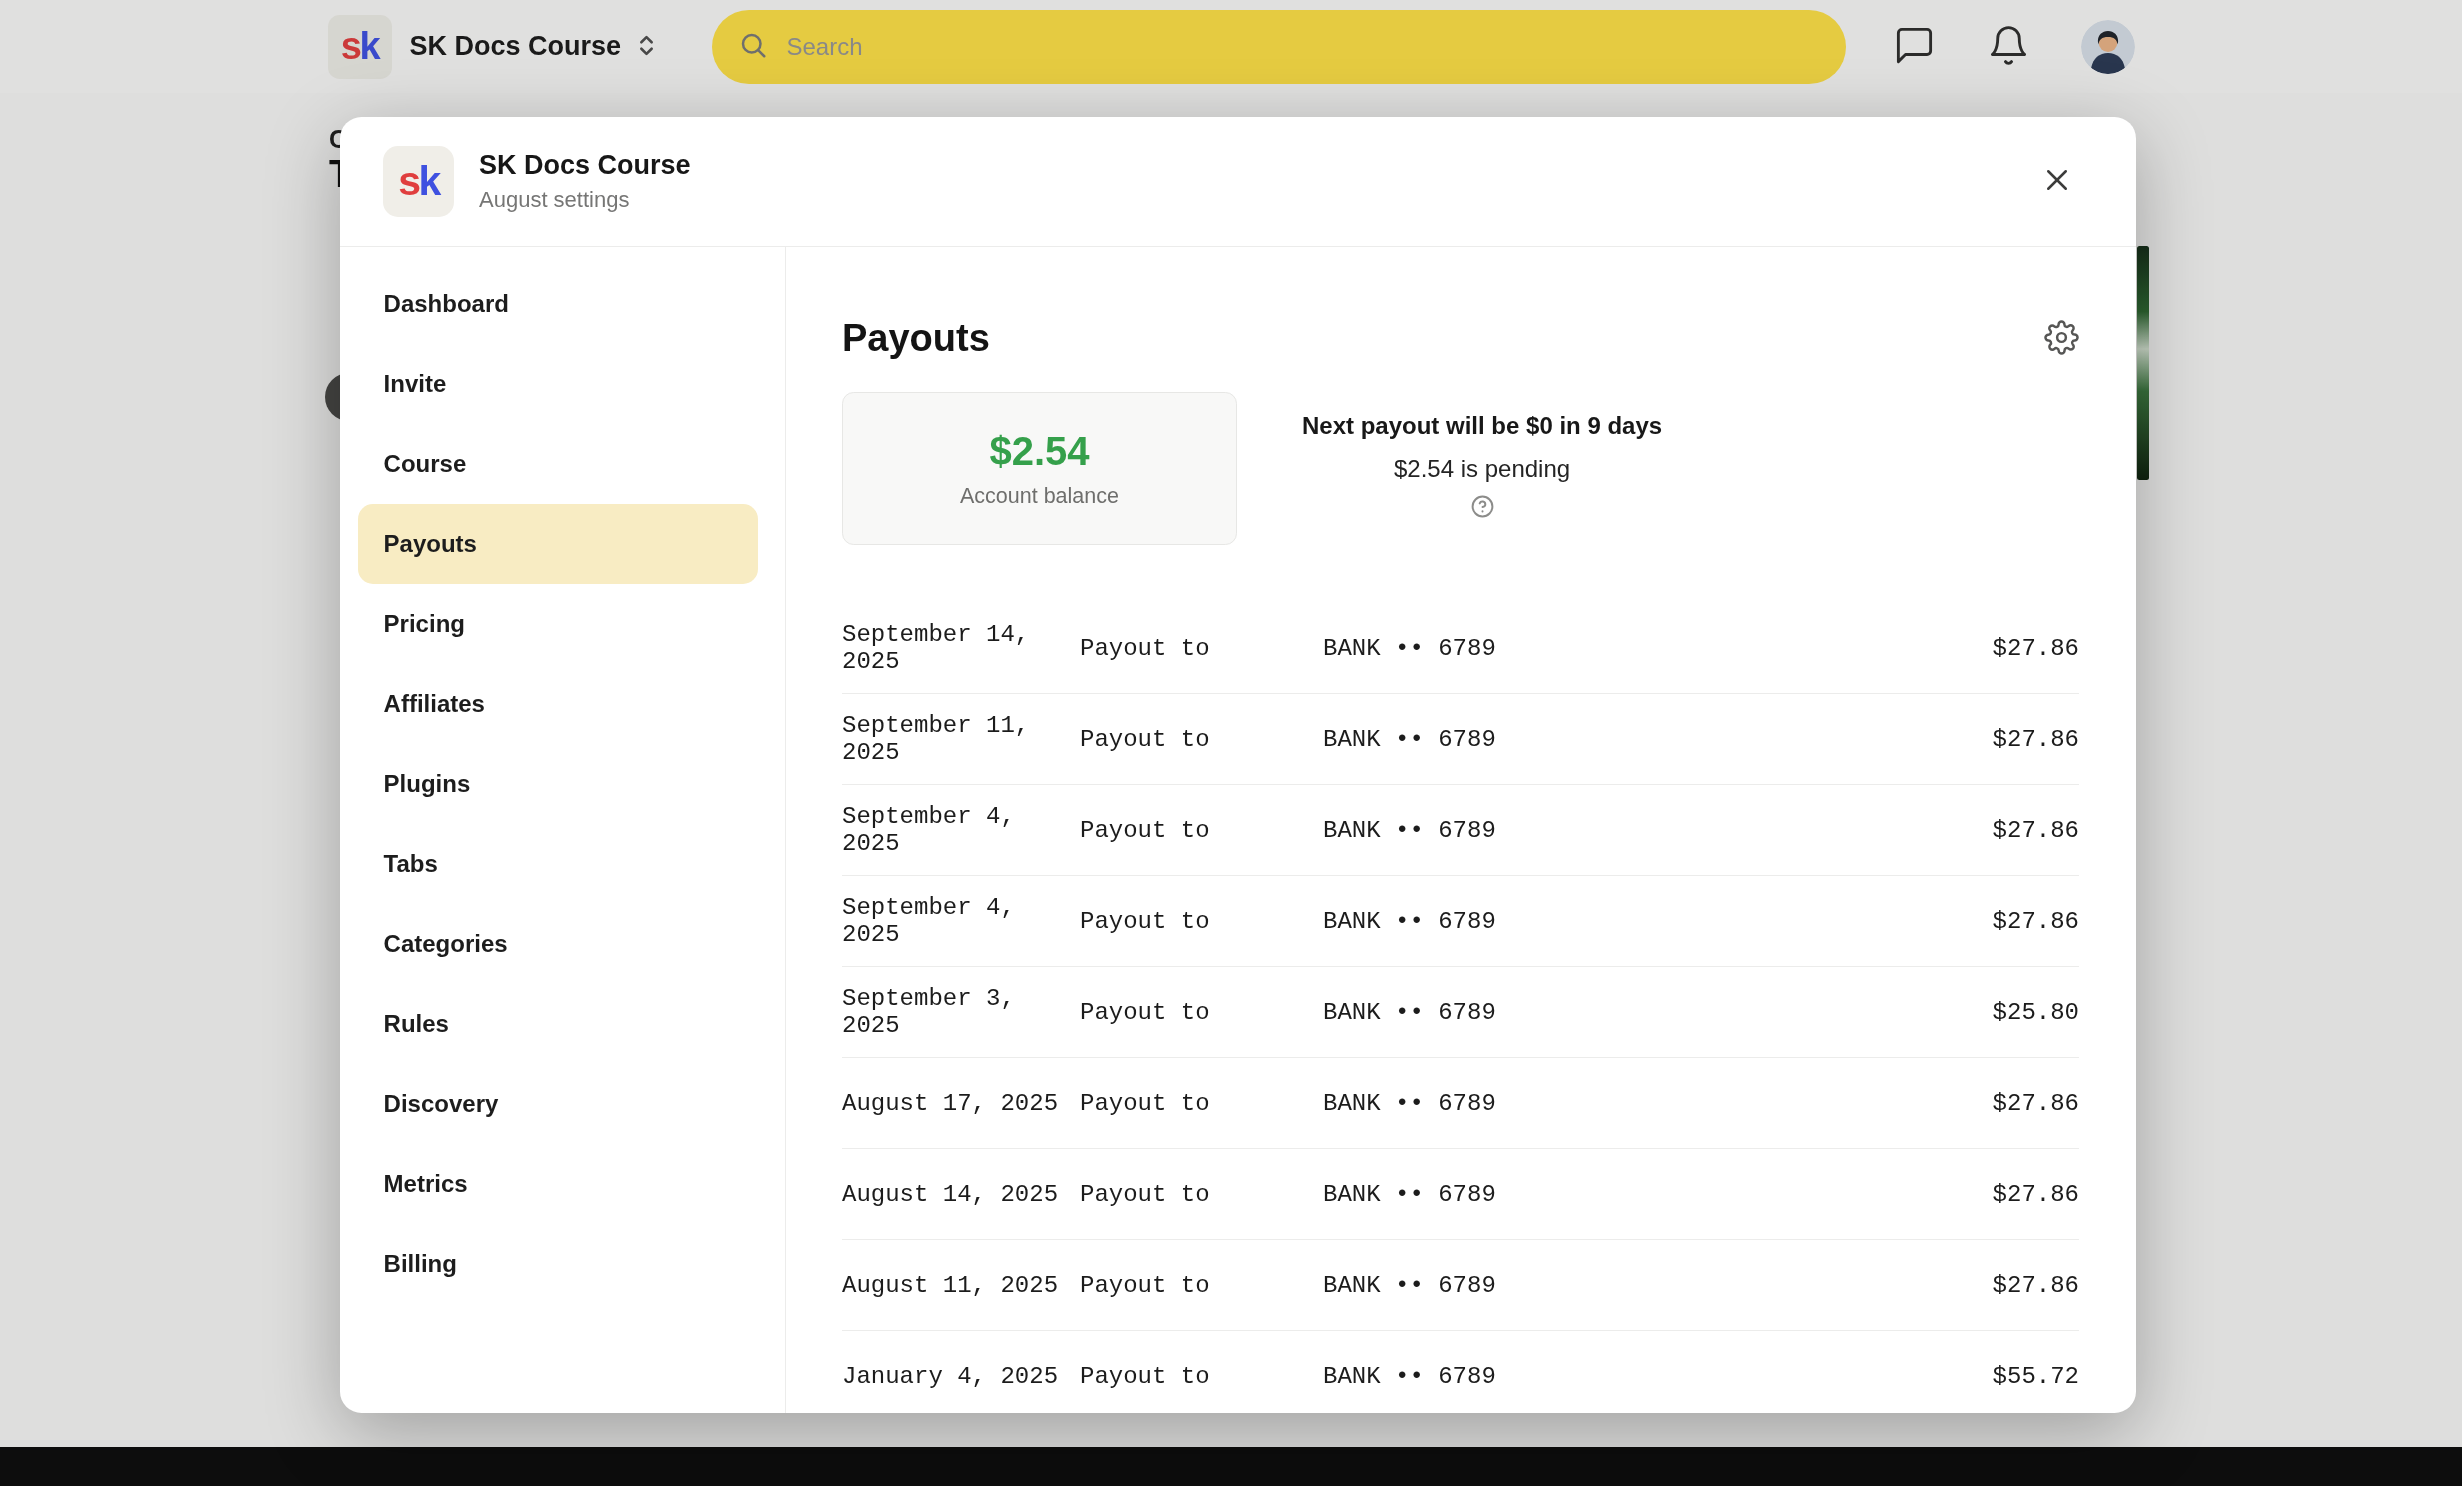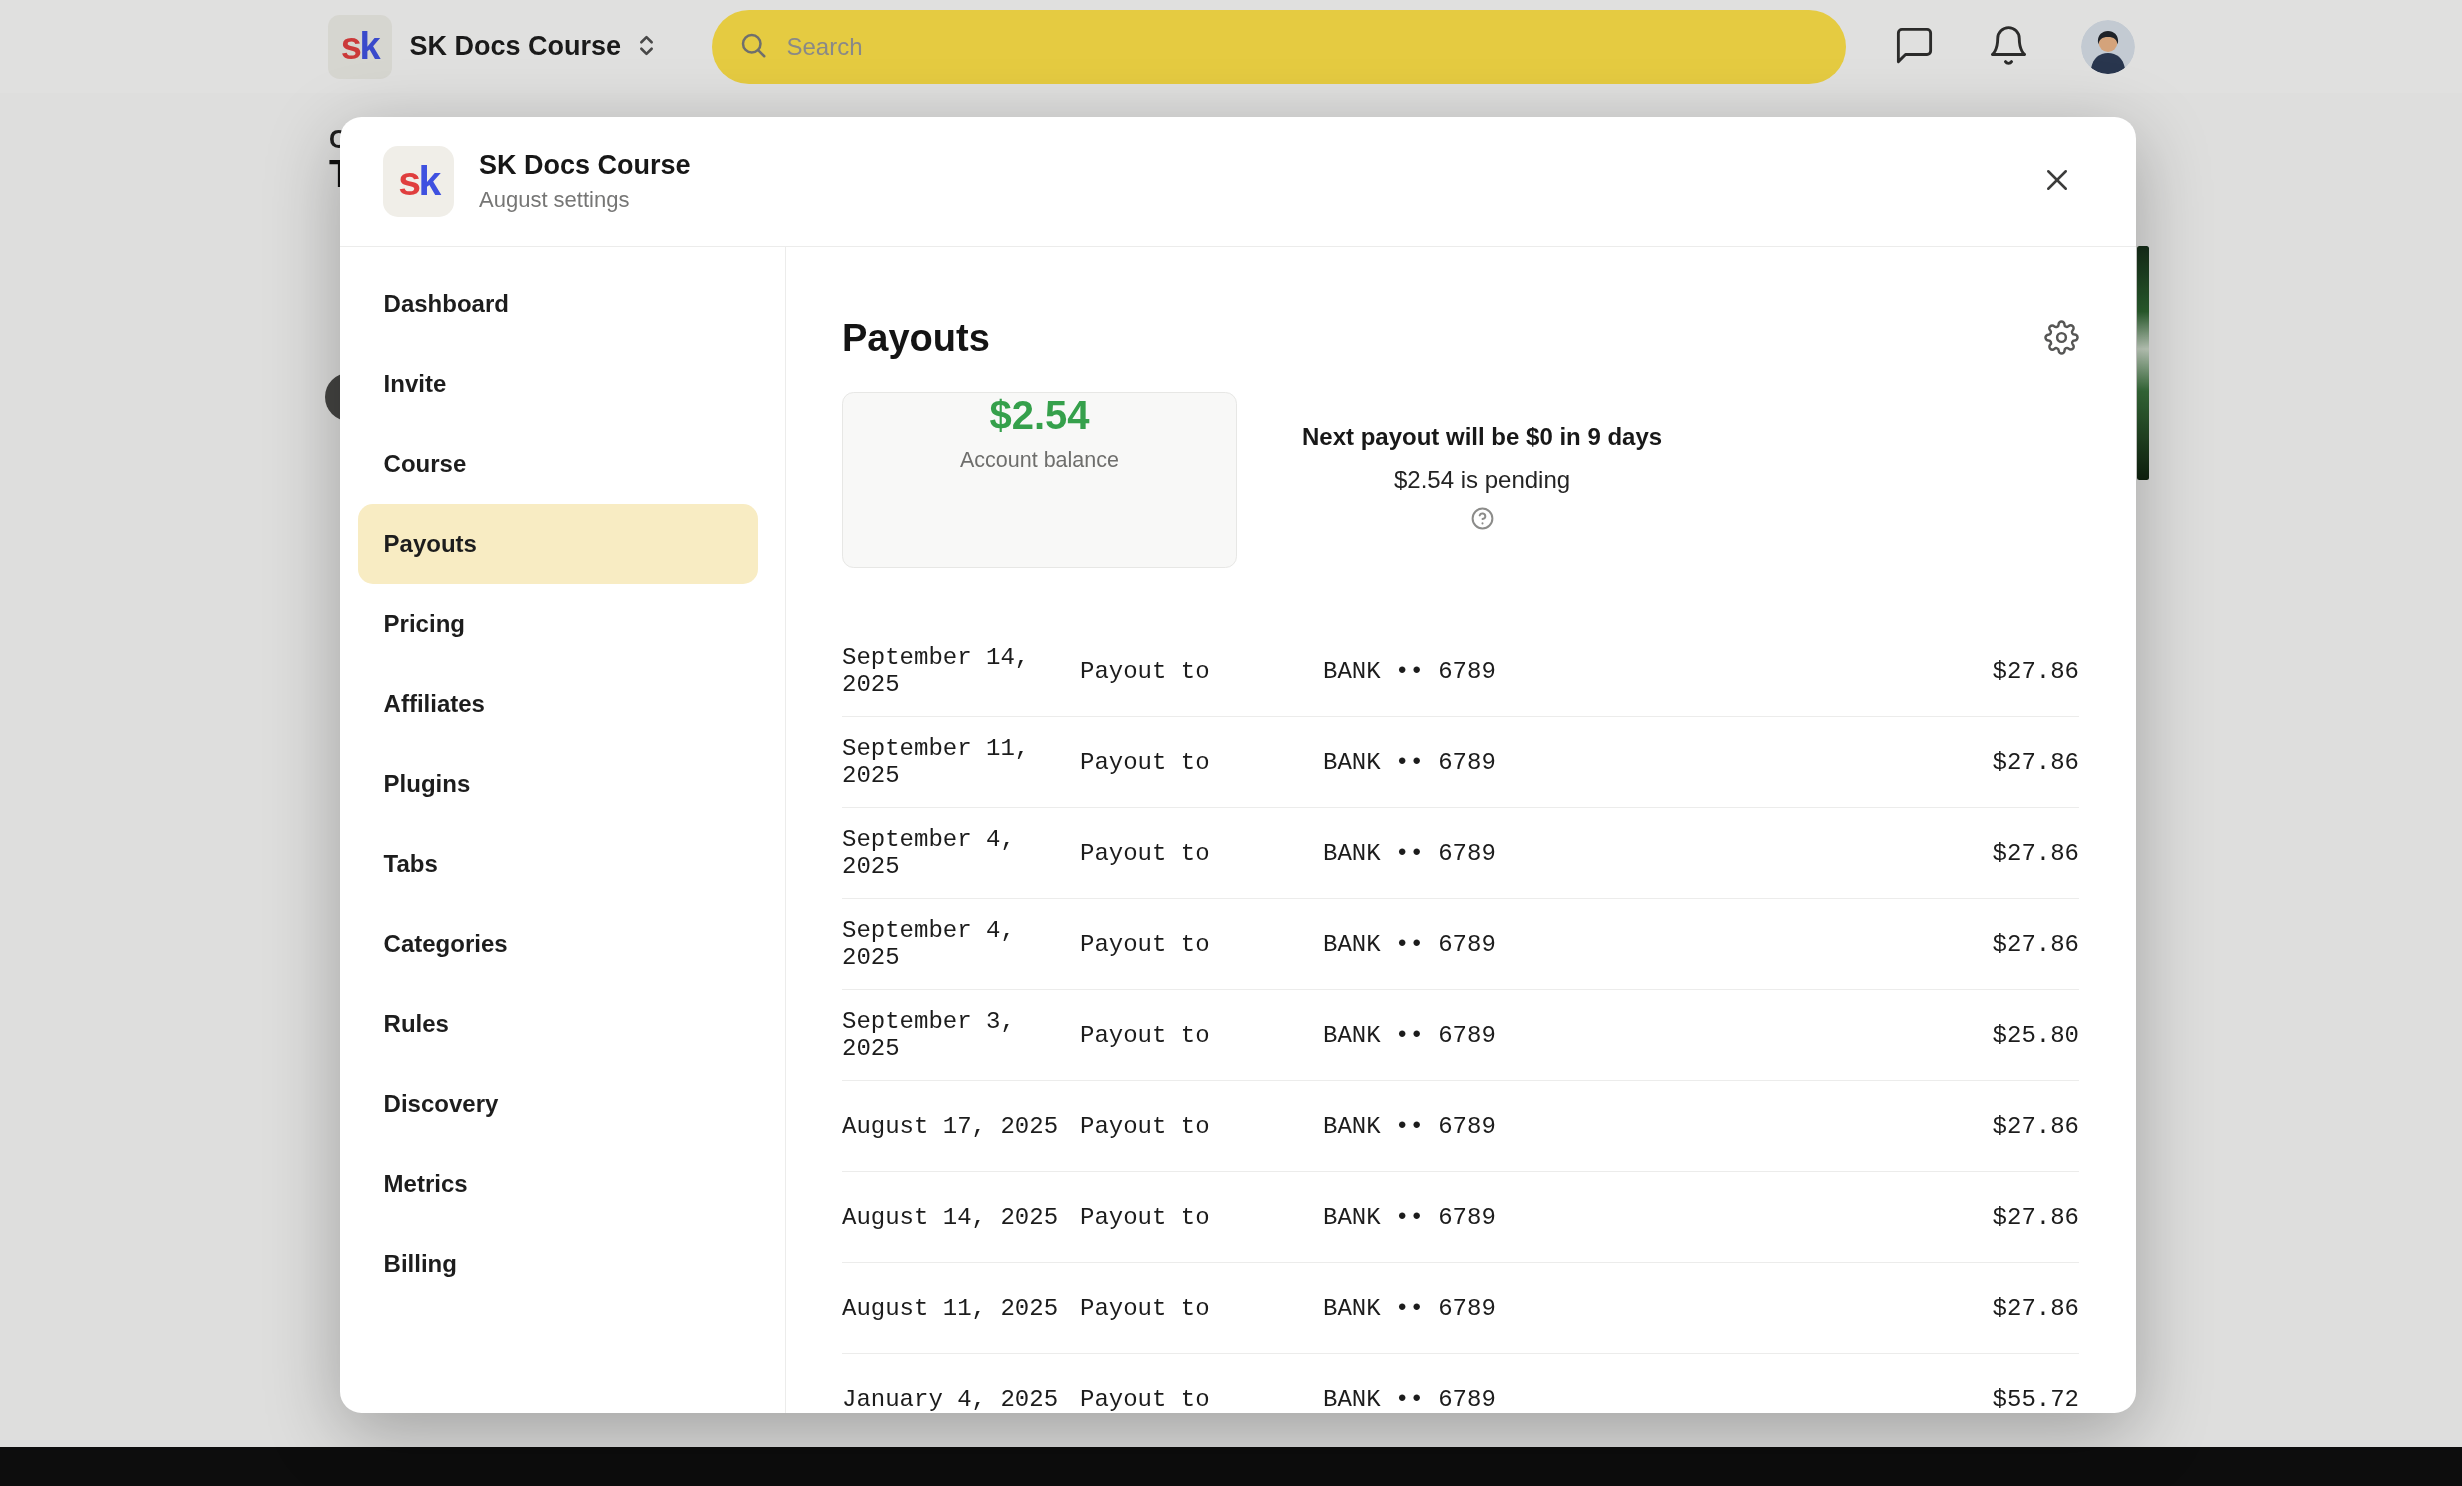--- a/index.html
+++ b/index.html
@@ -48,22 +48,22 @@
   .modal-sidebar { width:446px; flex:0 0 446px; border-right:0.8px solid #ececeb; padding-top:16.5px; }
   .side-item { height:80px; display:flex; align-items:center; margin:0 27px 0 18px; padding-left:25.6px; font-size:24px; font-weight:700; color:#1d1d1d; border-radius:15px; cursor:pointer; }
   .side-item.active { background:#f8ecc3; }
 
   .modal-content { flex:1; padding:69px 57px 0 56px; overflow:hidden; }
   .content-head { display:flex; justify-content:space-between; align-items:center; height:45px; }
   .content-title { font-size:38px; font-weight:700; color:#141414; }
   .gear-btn { background:none; border:none; cursor:pointer; display:flex; }
 
   .balance-row { display:flex; margin-top:31px; }
-  .balance-card { width:395px; height:176px; background:#f8f8f7; border:0.8px solid #e7e7e5; border-radius:11.6px;
-    display:flex; flex-direction:column; align-items:center; justify-content:flex-start; gap:10px; }
+  .balance-card { width:395px; height:153px; background:#f8f8f7; border:0.8px solid #e7e7e5; border-radius:11.6px;
+    display:flex; flex-direction:column; align-items:center; justify-content:center; gap:10px; }
   .balance-amount { font-size:40px; font-weight:700; color:#35a04b; }
   .balance-label { font-size:21.5px; color:#6e6e6c; }
   .payout-info { margin-left:65px; display:flex; flex-direction:column; justify-content:center; gap:15px; }
   .next-payout { font-size:24px; font-weight:700; color:#181818; }
   .pending-line { font-size:24px; color:#242424; display:flex; align-items:center; gap:11.6px;flex-direction:column; }
 
   .payout-table { margin-top:58px;font-family:Liberation Mono, monospace; }
   .prow { display:grid; grid-template-columns:238px 243px 1fr auto; align-items:center; height:91px;
     border-bottom:0.8px solid #ececeb; font-size:24px; color:#1c1c1c; cursor:pointer; }
   .prow:last-child { border-bottom:none; }

